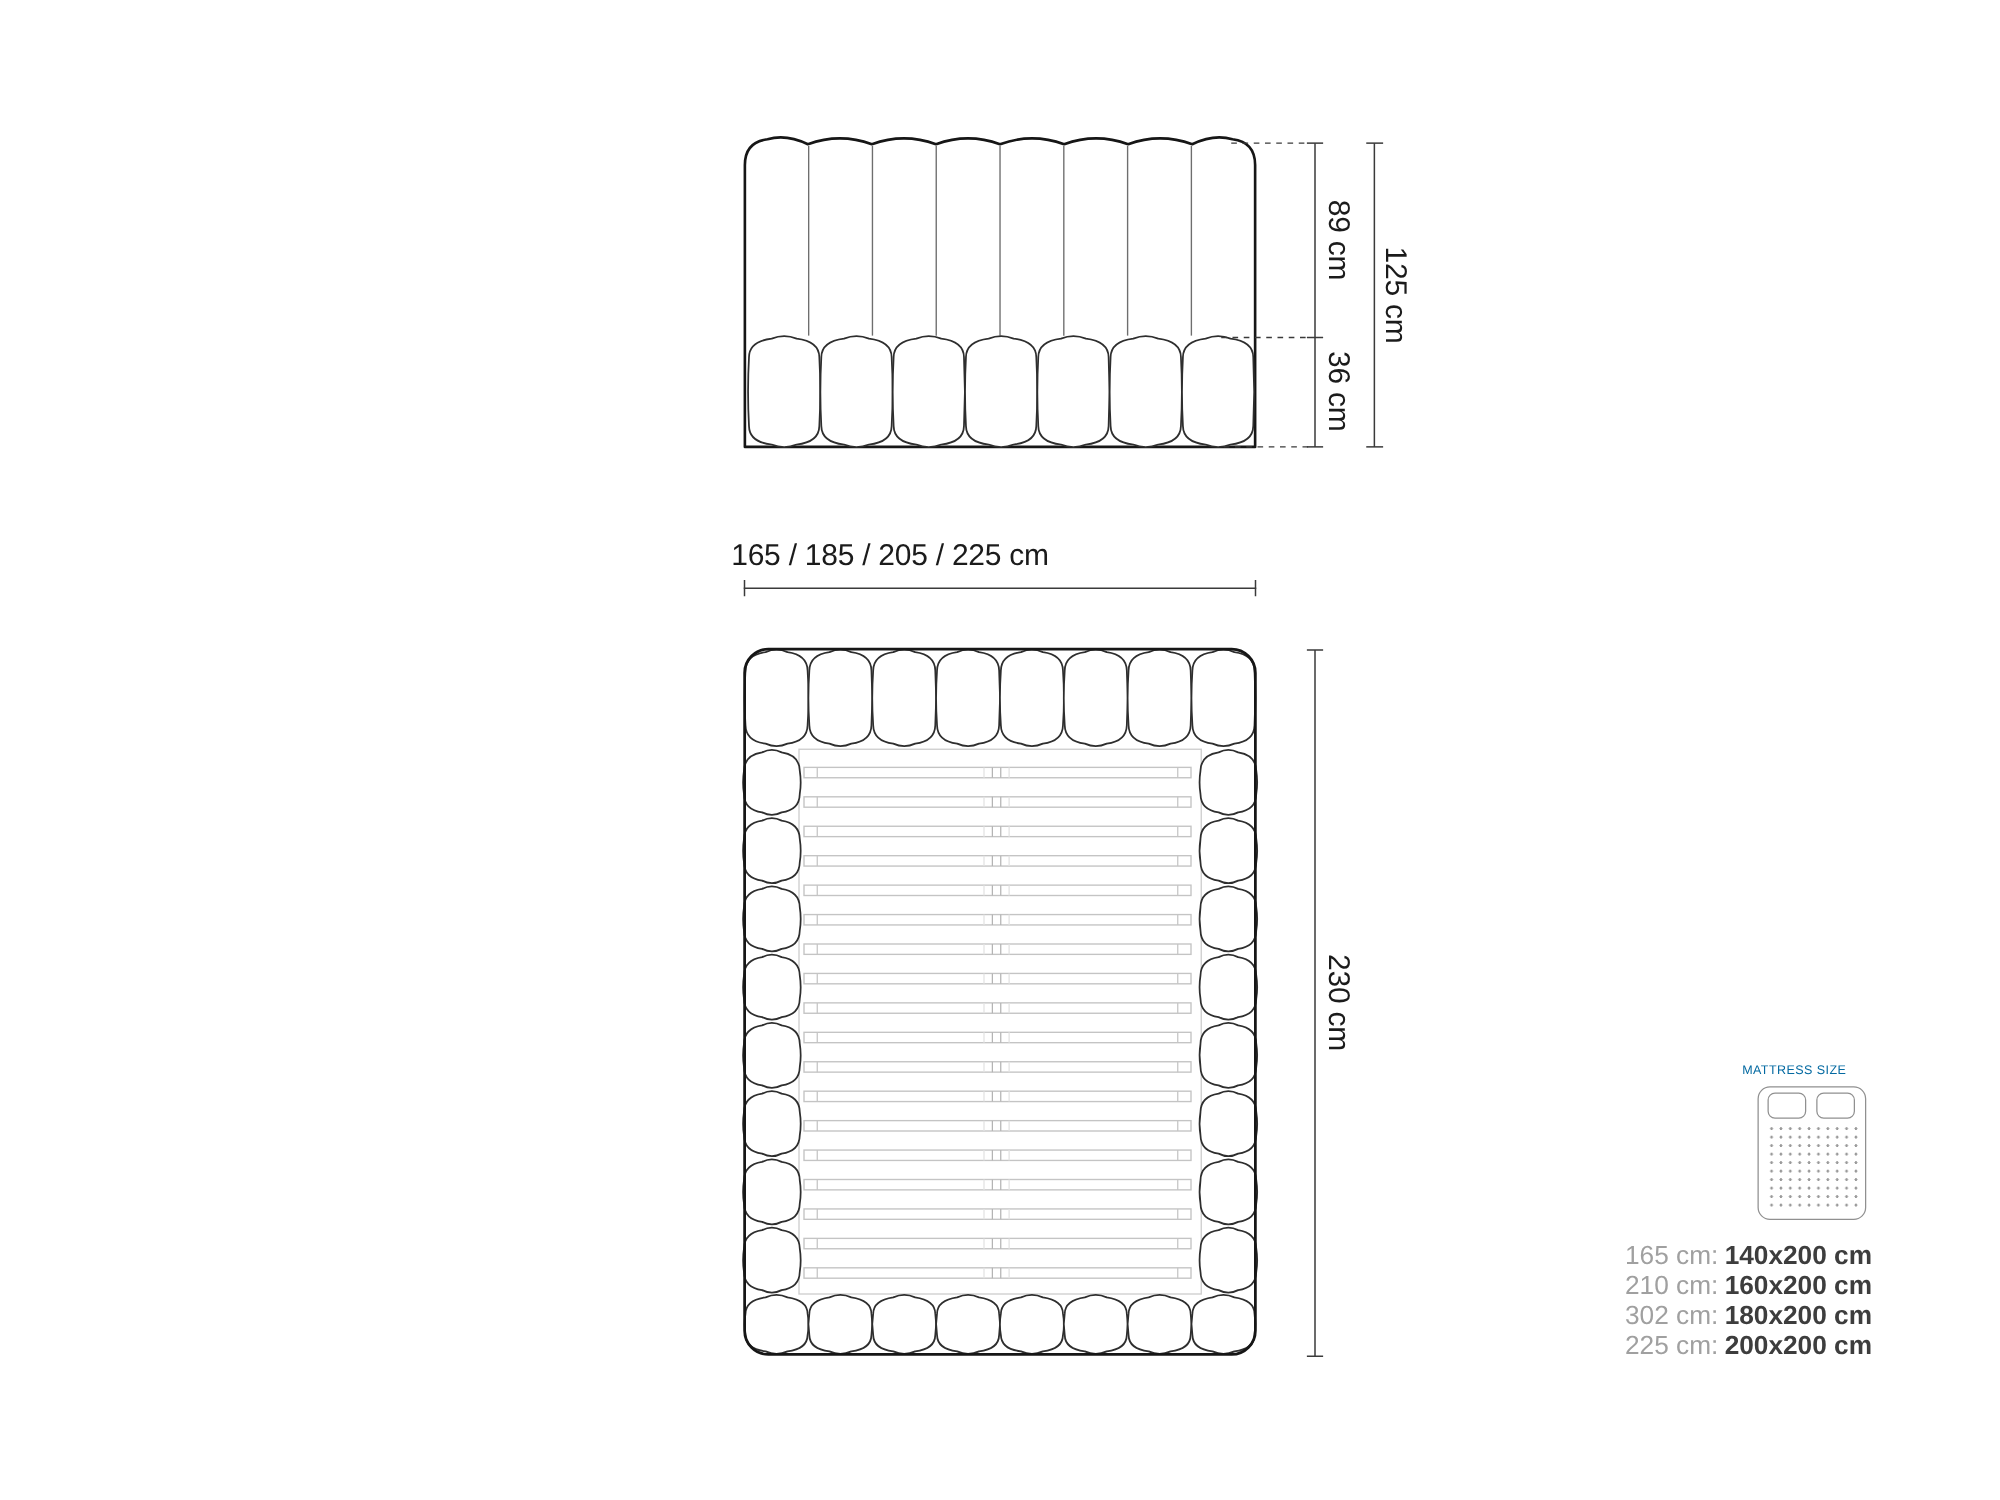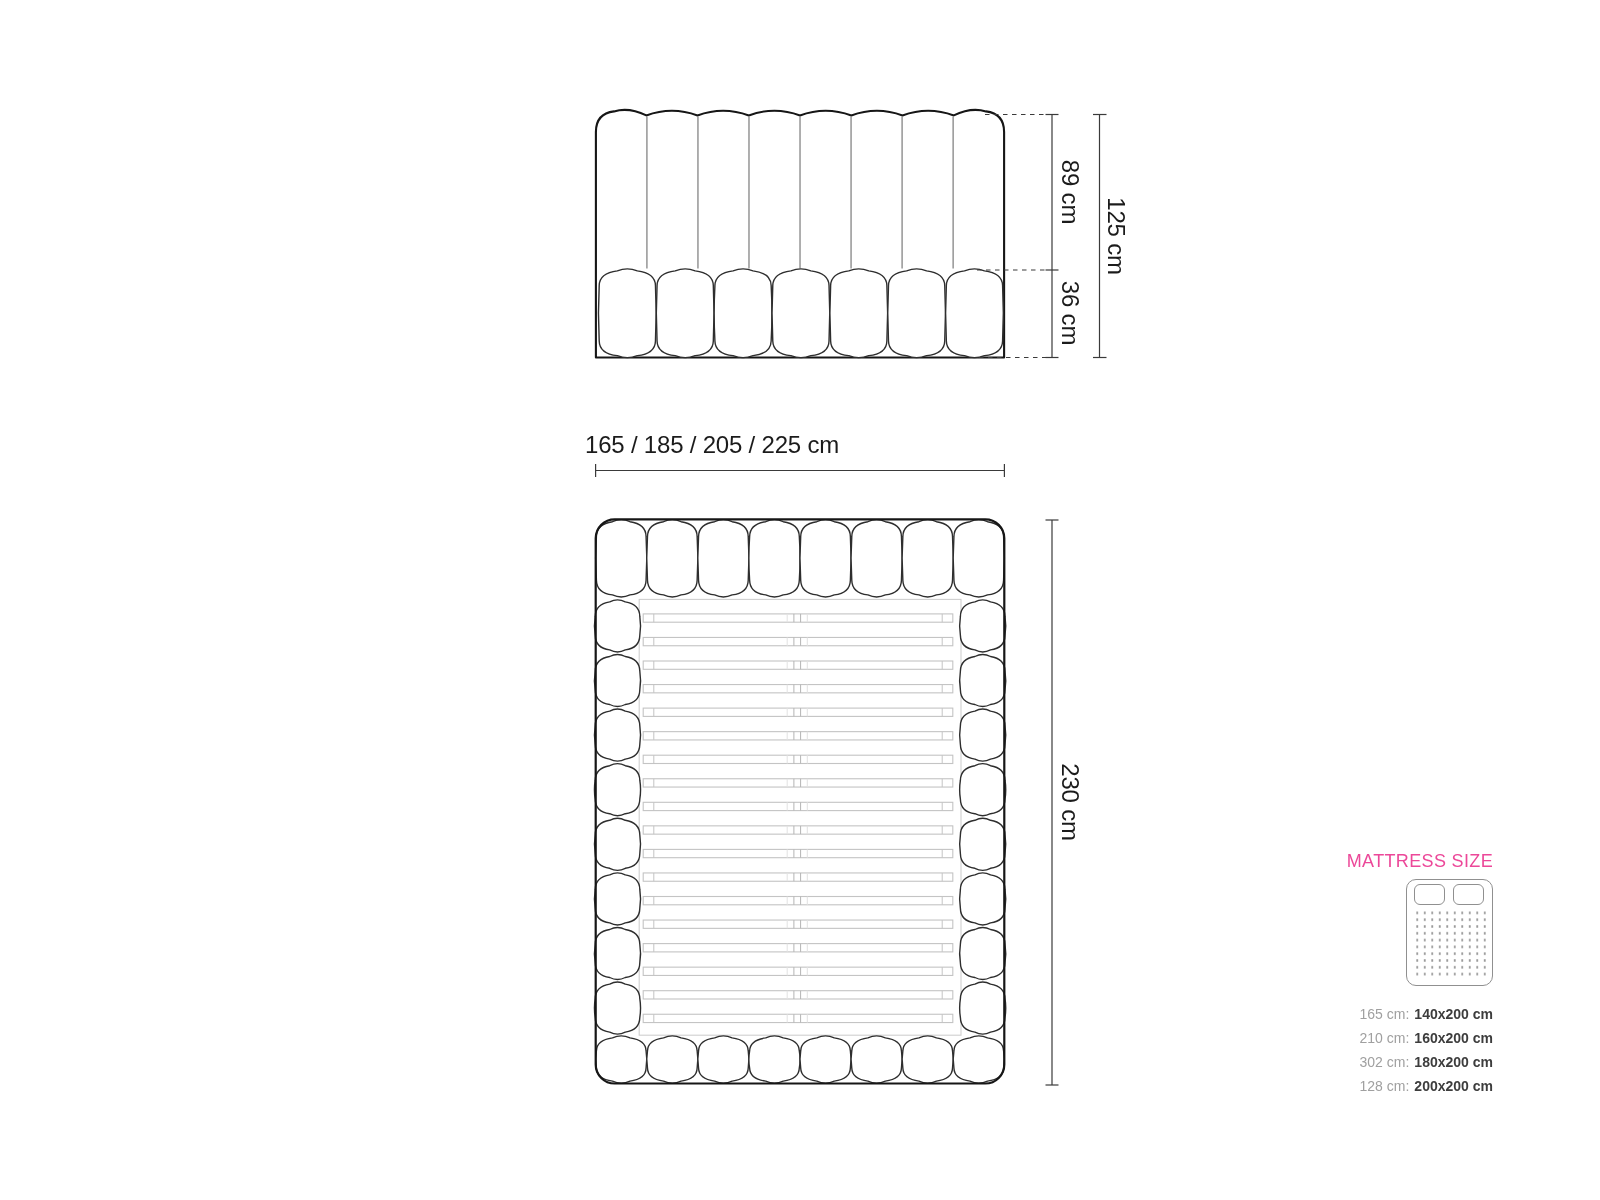--- a/index.html
+++ b/index.html
@@ -3,30 +3,30 @@
 <meta charset="utf-8">
 <style>
   html,body{margin:0;padding:0;background:#ffffff;}
   body{width:1600px;height:1200px;position:relative;font-family:"Liberation Sans",sans-serif;overflow:hidden;}
   .page{position:absolute;inset:0;background:#fff;}
   svg{position:absolute;left:0;top:0;}
   .dim-label{position:absolute;font-size:24px;line-height:1;color:#1b1b1b;letter-spacing:-0.2px;white-space:nowrap;}
   .dim-label.rot{transform:translate(-50%,-50%) rotate(90deg);}
   .width-label{left:585px;top:433px;width:400px;}
   .legend{position:absolute;left:1300px;top:851px;width:193px;text-align:right;}
-  .legend-title{font-size:18px;letter-spacing:0.35px;color:#ec4899;margin:0 0 7px 0;white-space:nowrap;}
+  .legend-title{font-size:10px;letter-spacing:0.35px;color:#0369a1;margin:0 16px 7px 0;white-space:nowrap;}
   .mattress-icon{display:inline-block;position:relative;width:87px;height:107px;border:1.4px solid #909090;border-radius:10px;box-sizing:border-box;background:#fff;}
   .pillow{position:absolute;top:4px;width:31px;height:21px;border:1.2px solid #909090;border-radius:6px;box-sizing:border-box;background:#fff;}
   .pillow.left{left:7px;}
   .pillow.right{left:46px;}
   .dots{position:absolute;left:5px;top:28px;width:76px;height:68px;
         background-image:radial-gradient(circle,#9a9a9a 1px,rgba(0,0,0,0) 1.35px);
         background-size:7.5px 6.8px;background-position:1.5px 1.5px;}
   .size-table{margin-top:12px;}
-  .size-row{font-size:14px;line-height:24px;white-space:nowrap;}
+  .size-row{font-size:21px;line-height:24px;white-space:nowrap;}
   .size-row .lbl{color:#a0a0a0;font-weight:400;}
   .size-row .val{color:#3d3d3d;font-weight:700;margin-left:5px;}
 </style>
 </head>
 <body>
 
 <div class="page">
 
   <svg width="1600" height="1200" viewBox="0 0 1600 1200">
 
@@ -268,17 +268,17 @@
       <div class="size-row">
         <span class="lbl">165 cm:</span><span class="val">140x200 cm</span>
       </div>
       <div class="size-row">
         <span class="lbl">210 cm:</span><span class="val">160x200 cm</span>
       </div>
       <div class="size-row">
         <span class="lbl">302 cm:</span><span class="val">180x200 cm</span>
       </div>
       <div class="size-row">
-        <span class="lbl">128 cm:</span><span class="val">200x200 cm</span>
+        <span class="lbl">225 cm:</span><span class="val">200x200 cm</span>
       </div>
     </div>
   </div>
 </div>
 
 </body></html>

